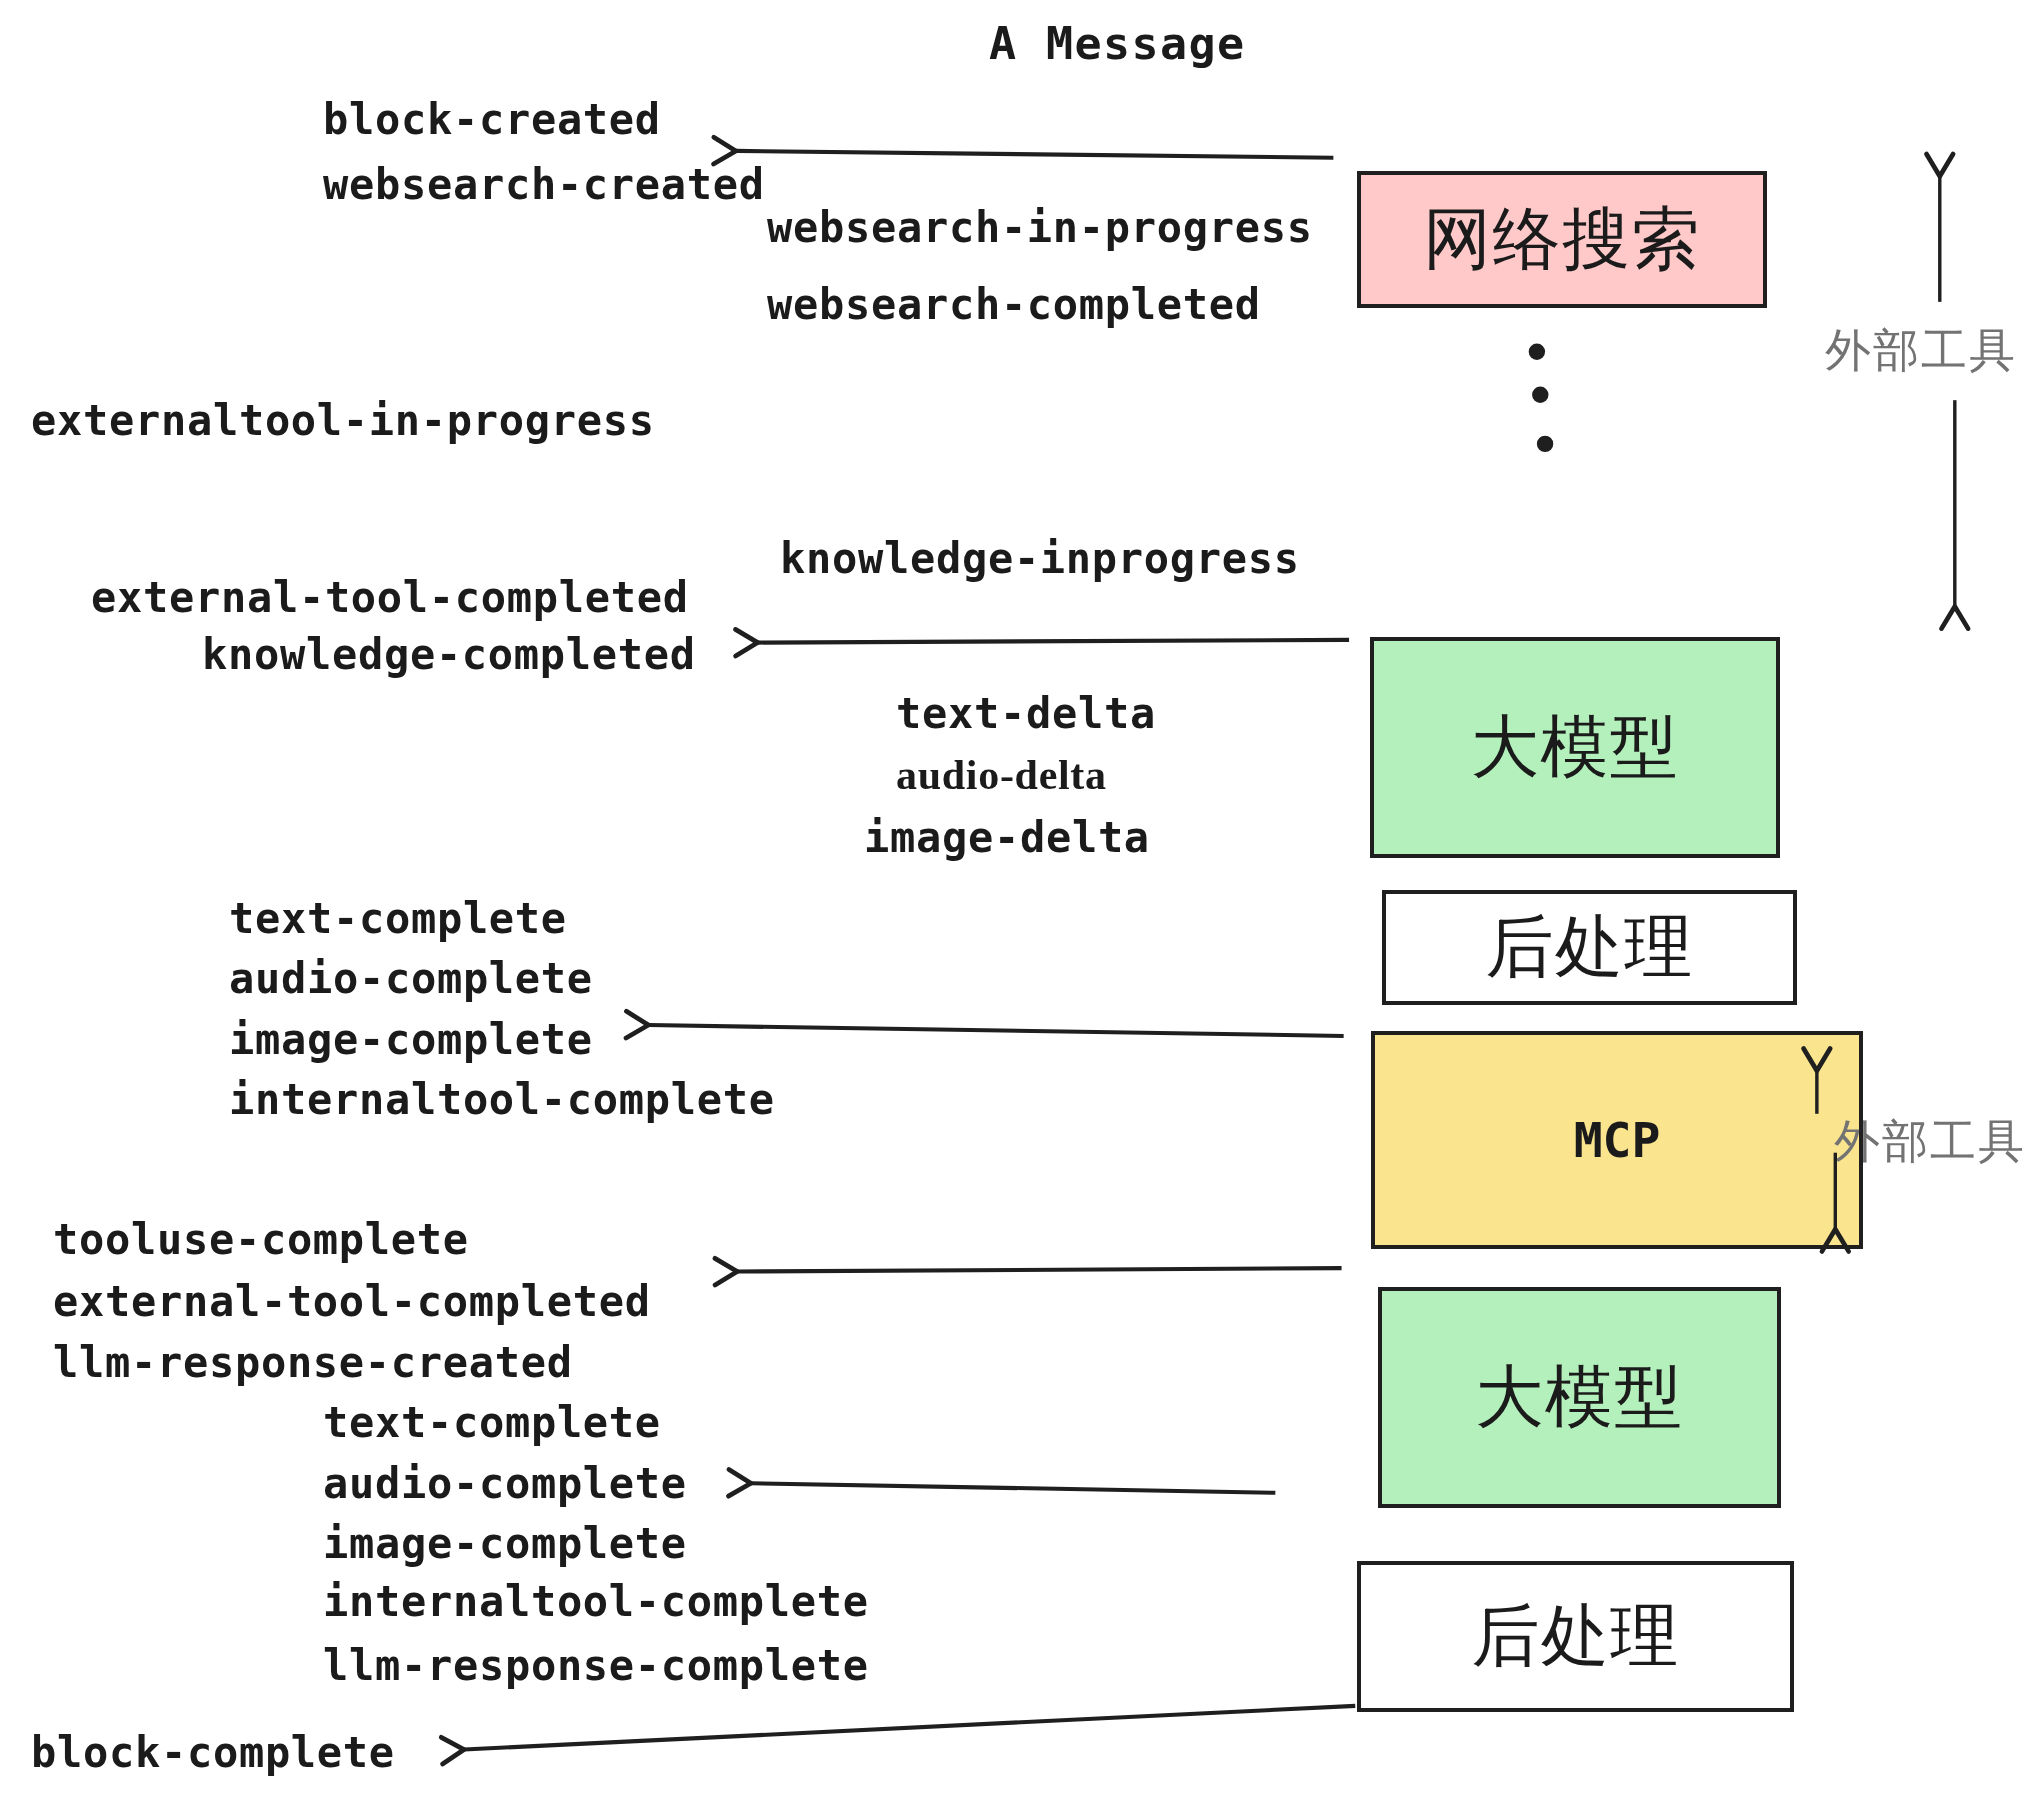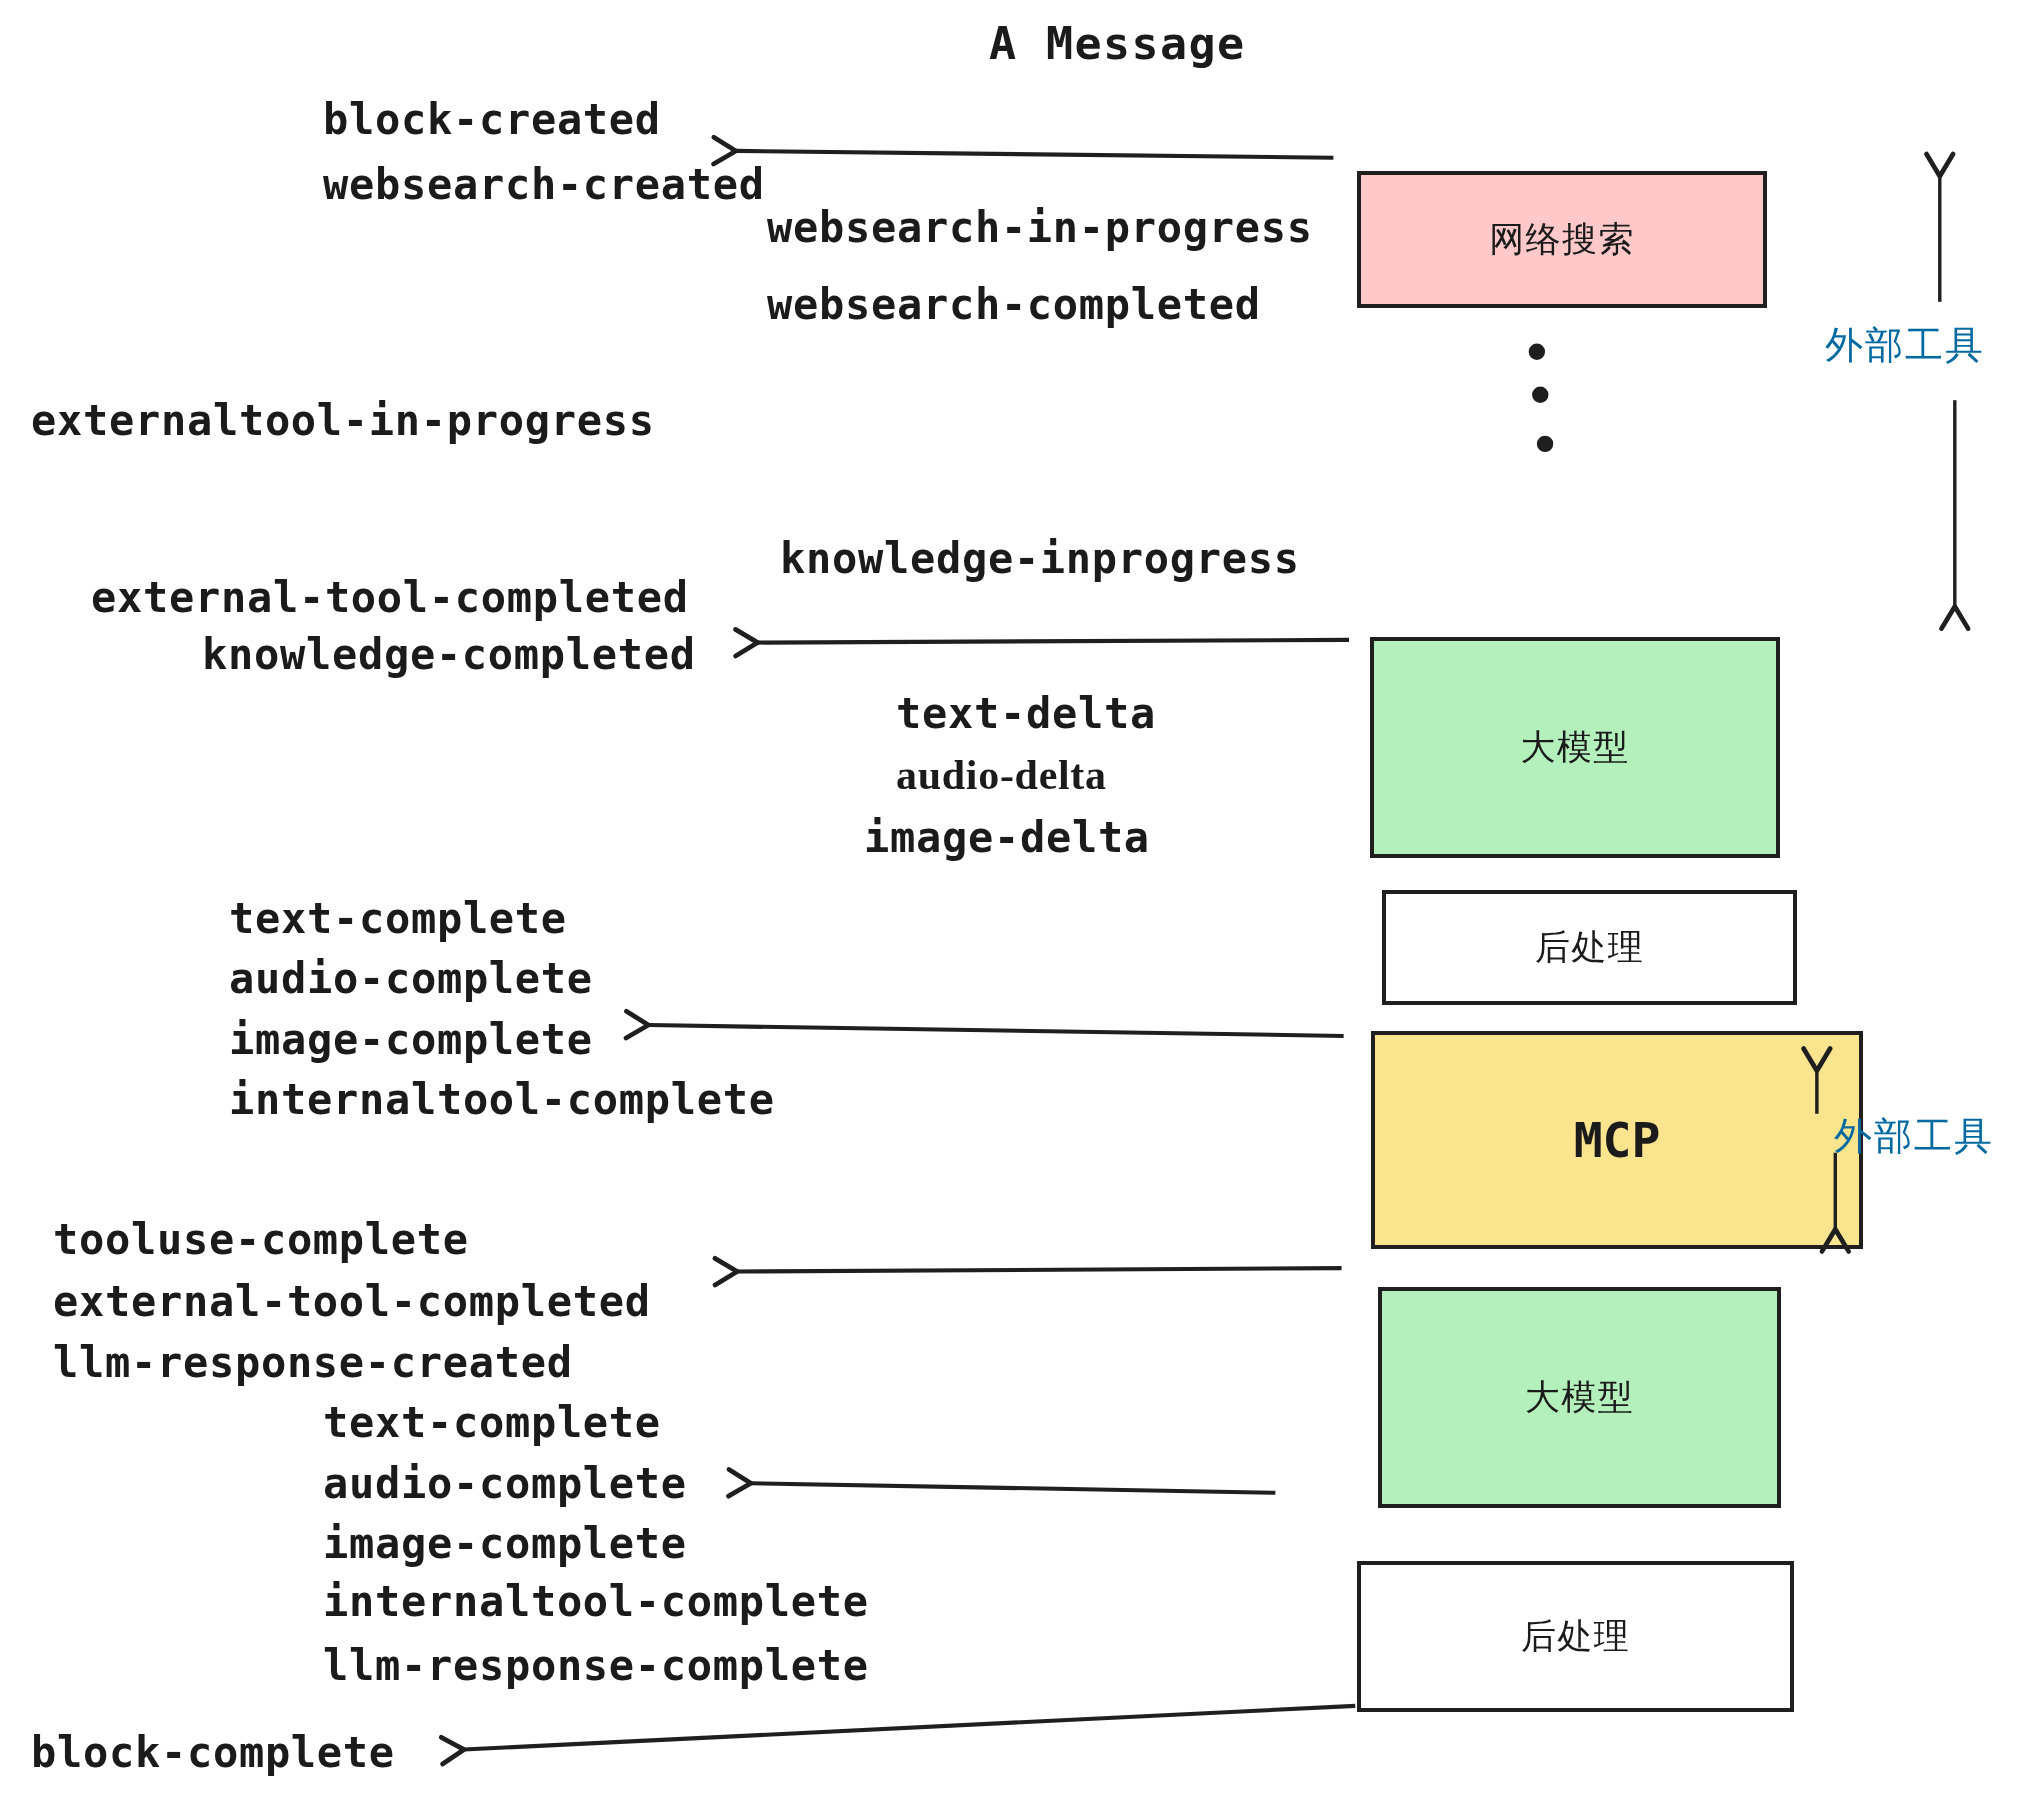--- a/index.html
+++ b/index.html
@@ -34,40 +34,40 @@
   .box{
     position:absolute;
     border:4.1px solid #1f1f1f;
     box-sizing:border-box;
     display:flex;
     align-items:center;
     justify-content:center;
   }
   .box .zh{
     font-family:"Liberation Sans", sans-serif;
-    font-size:35px;
+    font-size:68px;
     font-weight:500;
     letter-spacing:1.4px;
     color:#1b1b1b;
     white-space:nowrap;
   }
   .box .mono{
     font-family:"DejaVu Sans Mono", monospace;
     font-size:48px;
     font-weight:bold;
     color:#1b1b1b;
   }
   .side-label{
     position:absolute;
     font-family:Liberation Sans, sans-serif;
-    font-size:38px;
+    font-size:46px;
     font-weight:500;
     letter-spacing:2px;
     white-space:nowrap;
-    color:#0369a1;
+    color:#737373;
   }
   #arrow-layer{position:absolute;left:0;top:0;}
 </style>
 </head>
 <body>
 
 <div id="canvas">
 
   <div class="title" style="left:977px;top:17px;">A Message</div>
 

